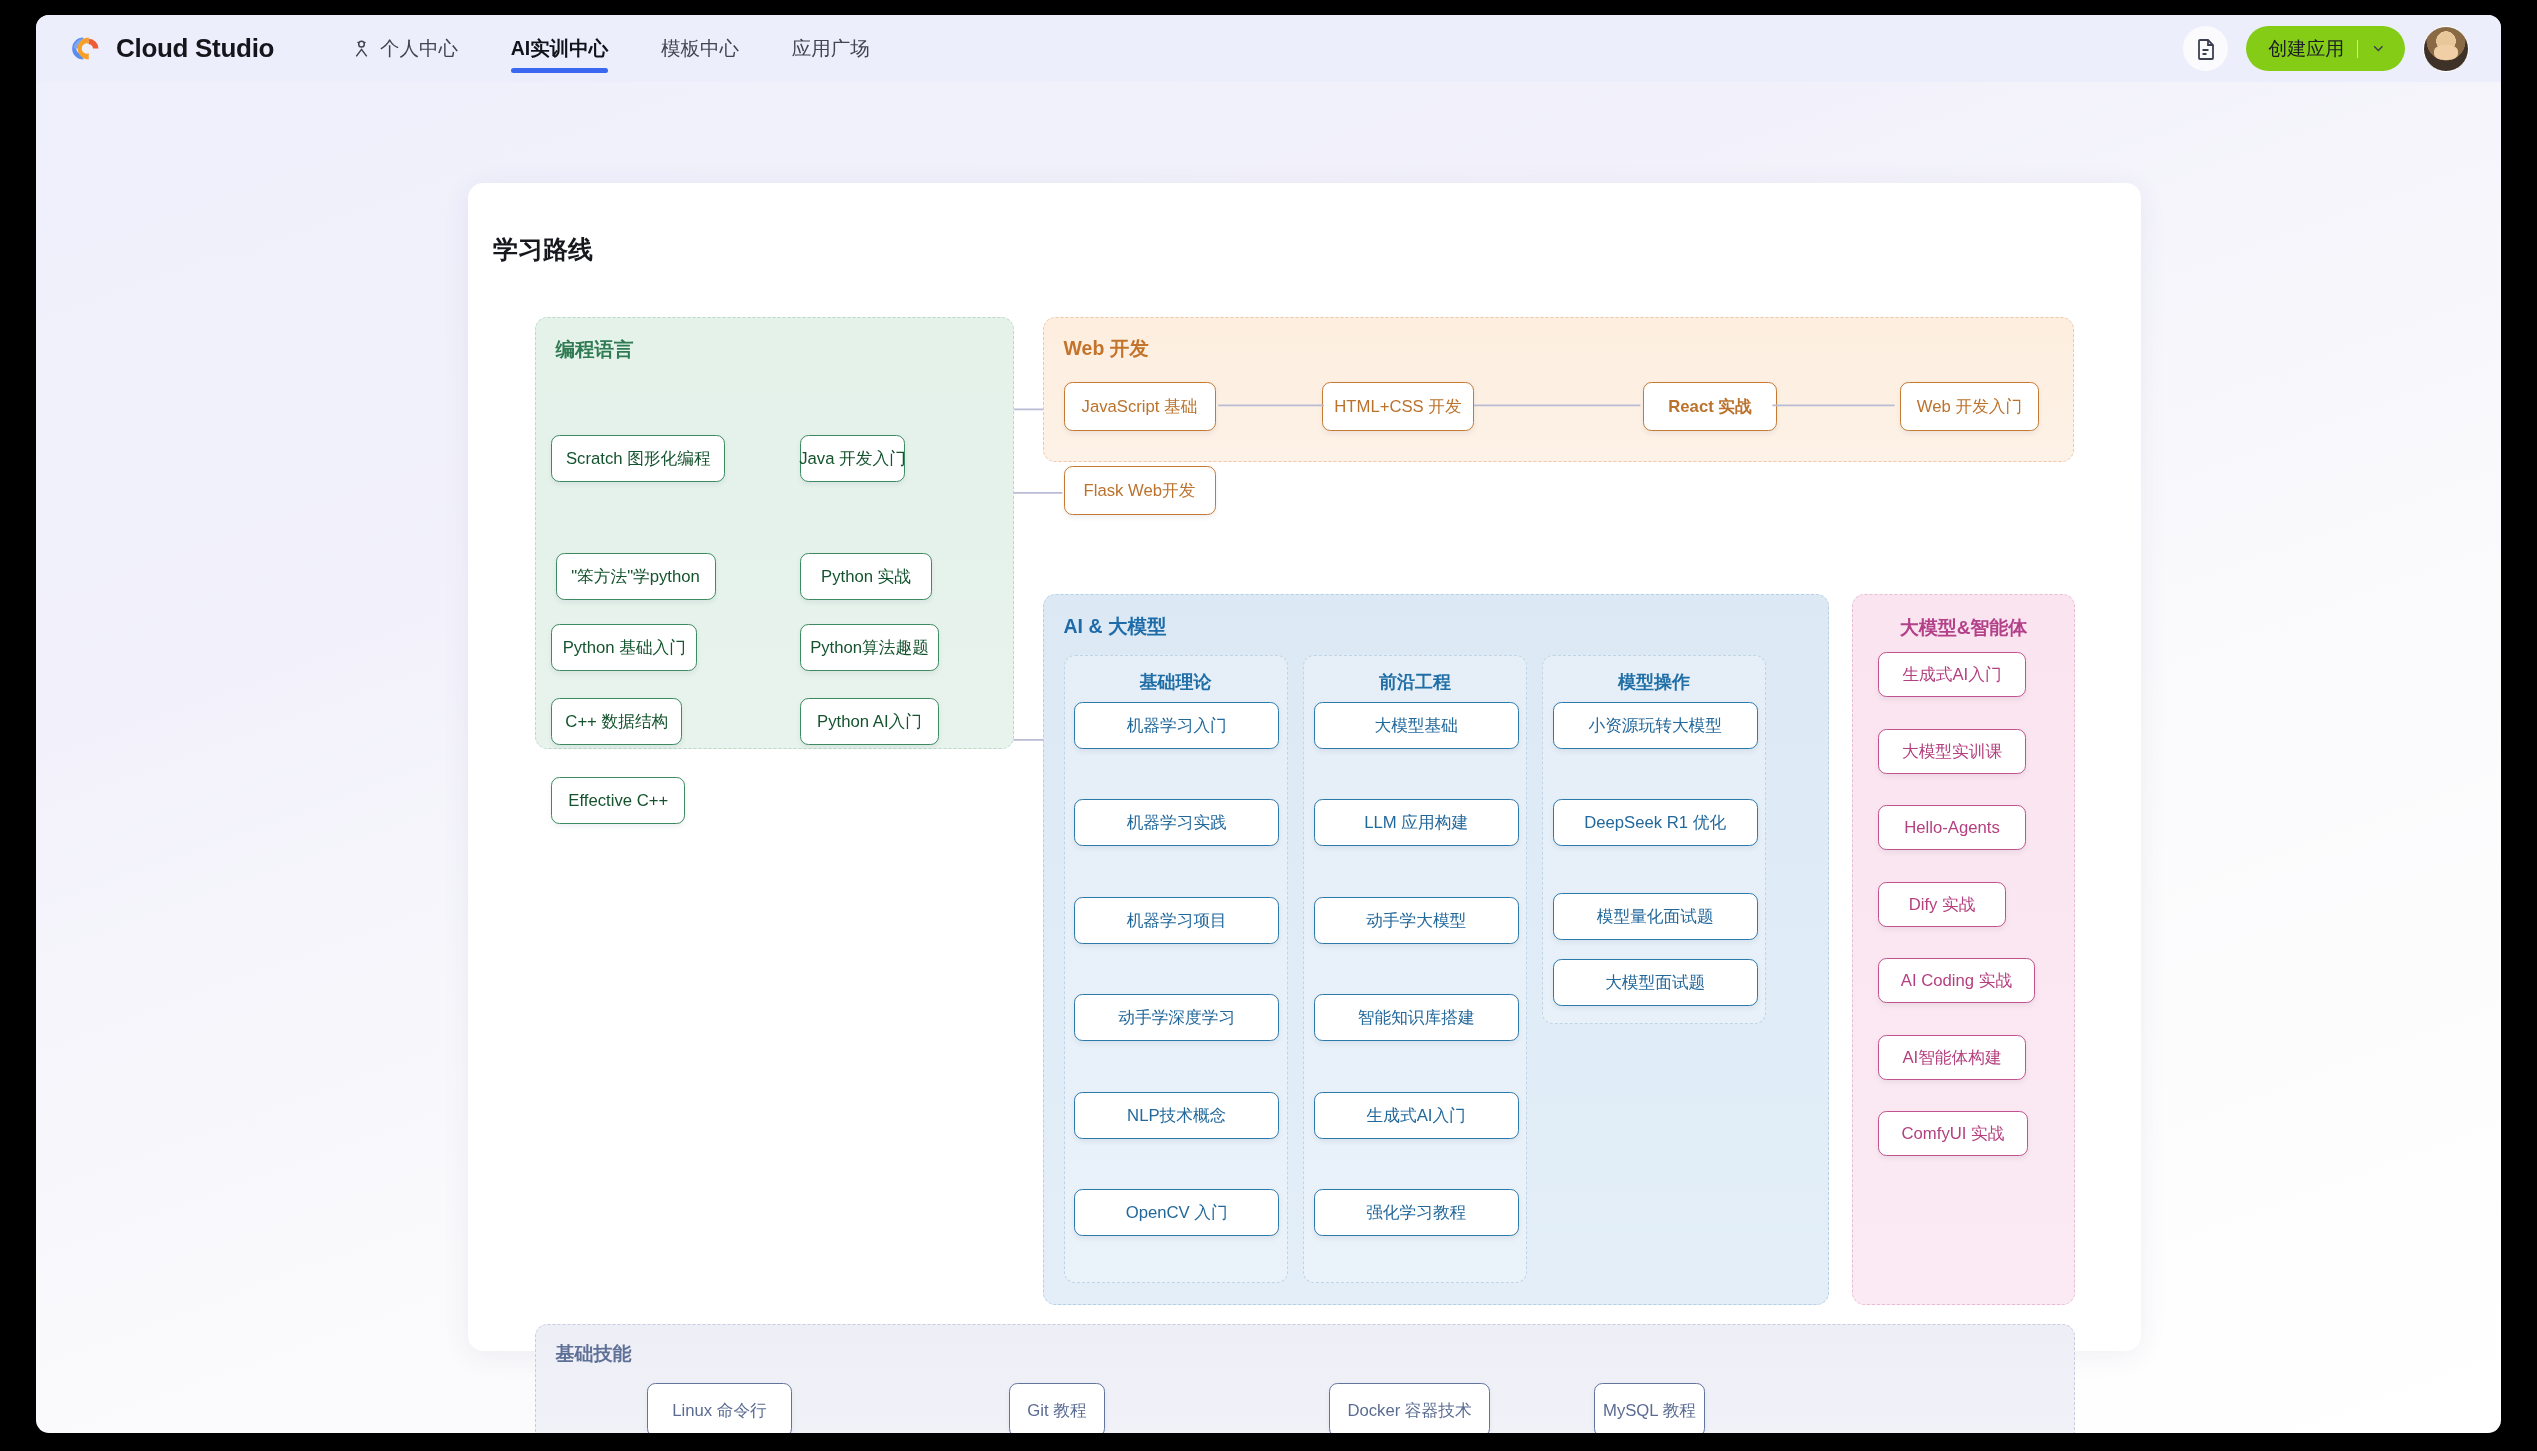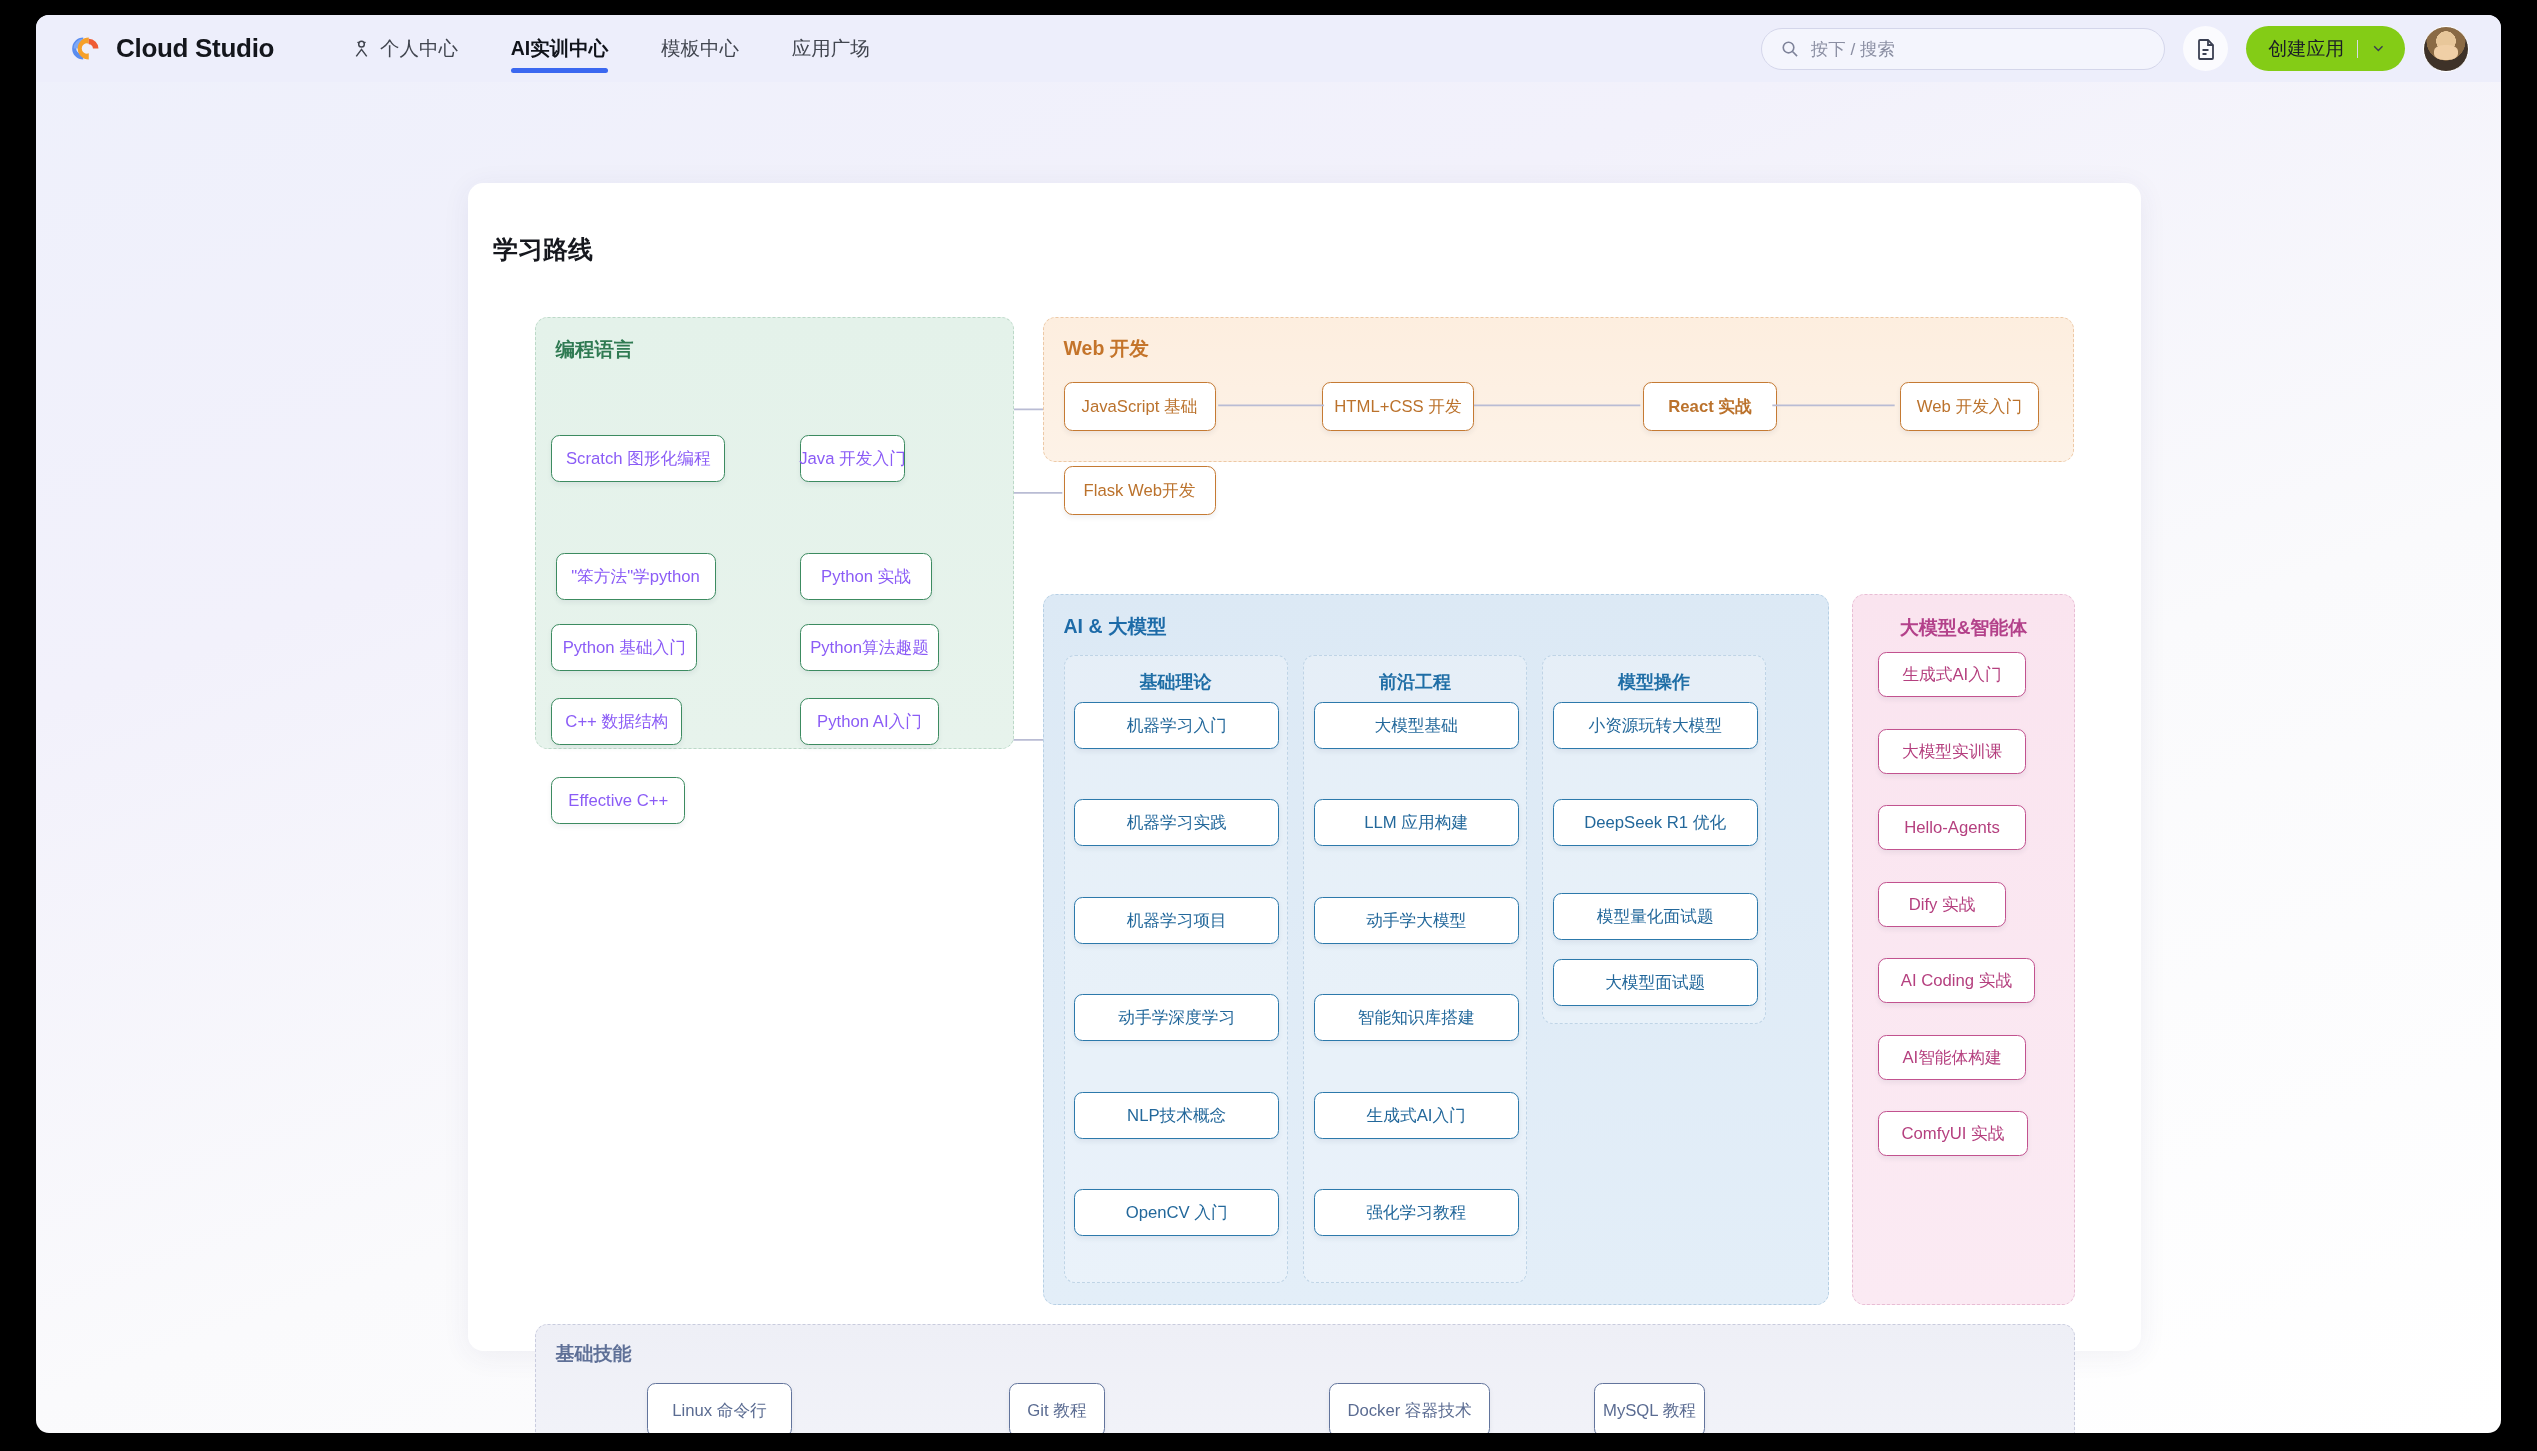--- a/index.html
+++ b/index.html
@@ -144,21 +144,21 @@
     background: #ffffff;
     border: 1.4px solid;
     border-radius: 8.4px;
     display: flex; align-items: center; justify-content: center;
     font-size: 16.7px;
     white-space: nowrap;
     cursor: pointer;
     box-shadow: 0 2.1px 5.6px rgba(40,50,80,0.07);
     padding: 0 7px;
   }
-  .n-green  { border-color: #3c8b60; color: #8b5cf6; }
+  .n-green  { border-color: #3c8b60; color: #14532d; }
   .n-orange { border-color: #c57a33; color: #bb722c; }
   .n-blue   { border-color: #2c79ab; color: #23689b; }
   .n-pink   { border-color: #c2528f; color: #b5407f; }
   .n-slate  { border-color: #62749c; color: #5b6c92; }
 
   .sub-node {
     position: absolute; left: 9.7px; width: 205px; height: 47px;
     font-size: 16.7px;
   }
 </style>
@@ -193,27 +193,20 @@
       </div>
       <div class="navlink">
         <span>模板中心</span>
       </div>
       <div class="navlink">
         <span>应用广场</span>
       </div>
     </div>
 
     <div class="nav-right">
-      <div class="searchbox">
-        <svg width="19.5" height="19.5" viewBox="0 0 24 24" fill="none" stroke="#7e839a" stroke-width="2">
-          <circle cx="10.5" cy="10.5" r="6.5"></circle>
-            <path d="M15.4 15.4 L21 21"></path>
-        </svg>
-        <span class="search-ph">按下 / 搜索</span>
-      </div>
       <div class="doc-btn">
         <svg width="24" height="24" viewBox="0 0 24 24" fill="none" stroke="#3a3f52" stroke-width="1.8">
           <path d="M6 3 h8 l5 5 v13 a1 1 0 0 1 -1 1 H6 a1 1 0 0 1 -1 -1 V4 a1 1 0 0 1 1 -1 z"></path>
           <path d="M14 3 v5 h5"></path>
             <path d="M8.5 13 h6"></path>
             <path d="M8.5 17 h4"></path>
         </svg>
       </div>
       <div class="create-btn">
         <span class="create-label">创建应用</span>

